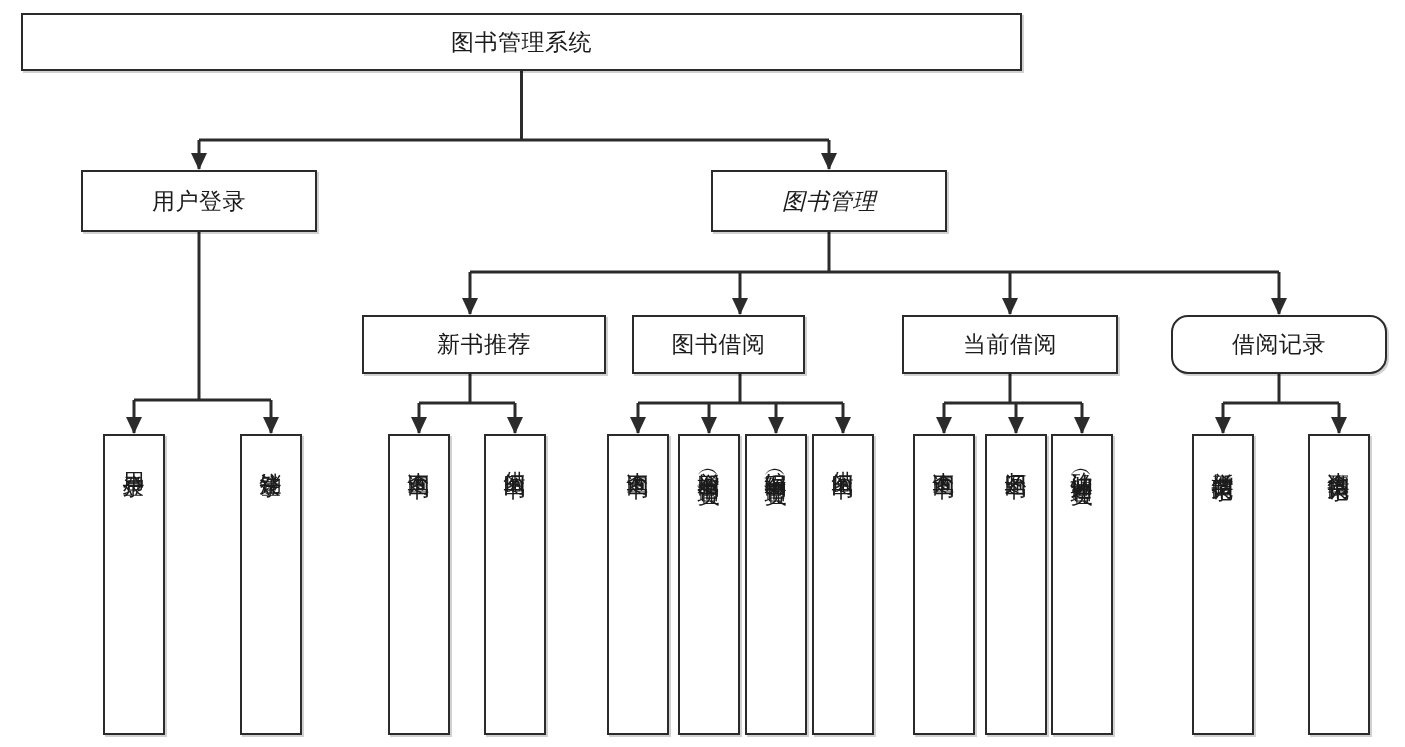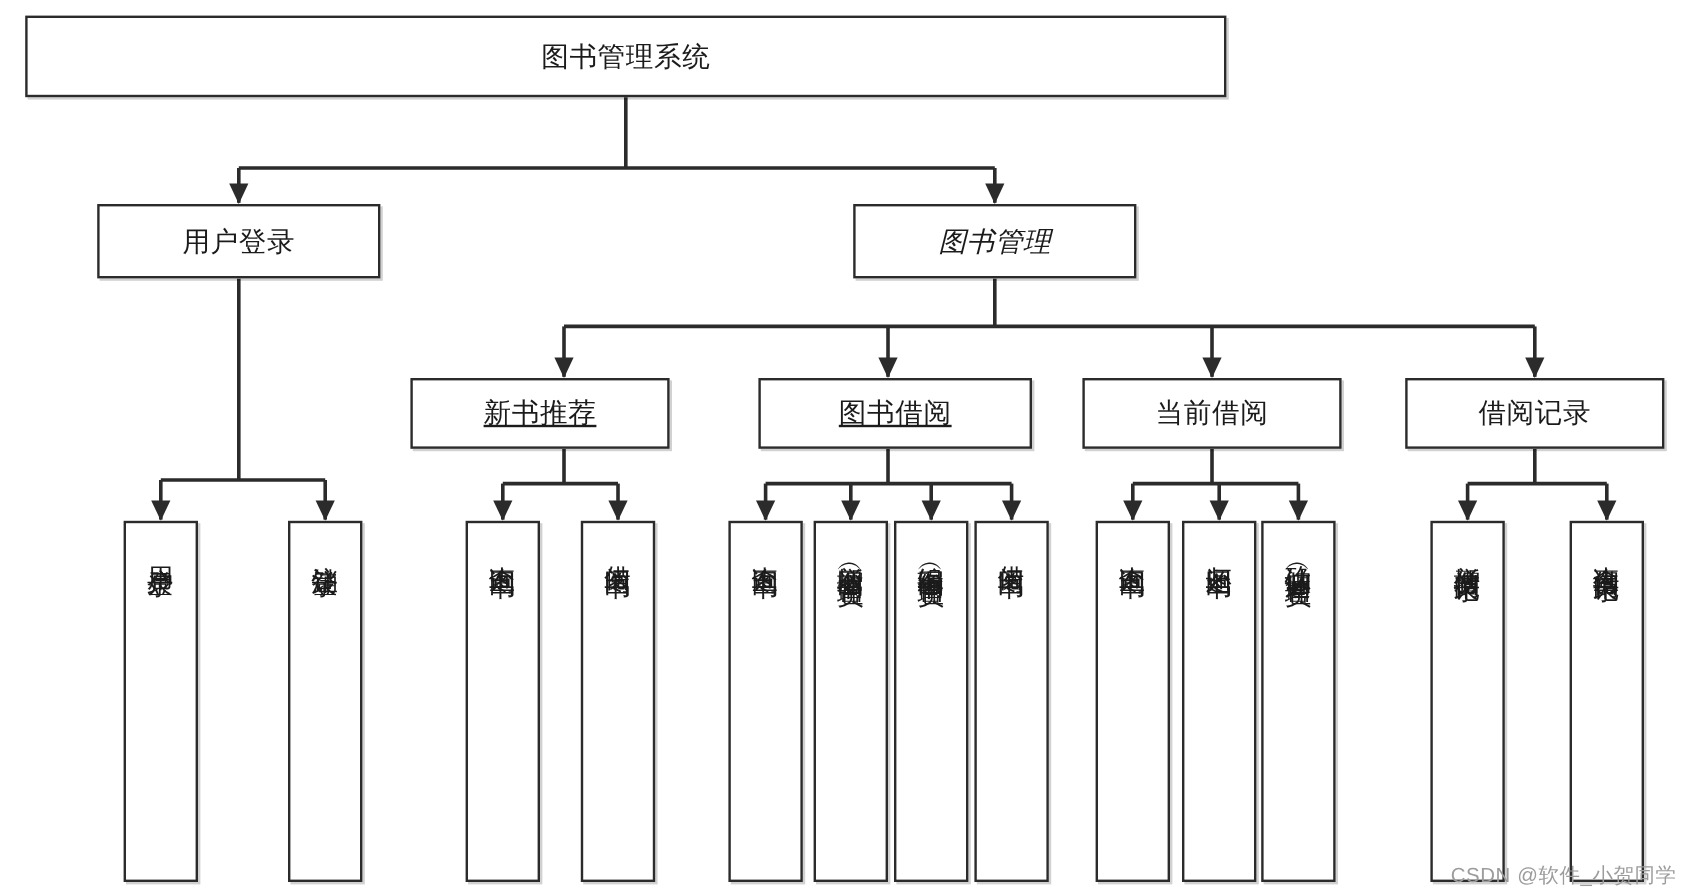--- a/index.html
+++ b/index.html
@@ -120,39 +120,39 @@
       <path d="M1074,417 L1090,417 L1082,434 Z" fill="#2b2b2b"></path>
       <path d="M1279,374 L1279,403" fill="none" stroke="#2b2b2b" stroke-width="3" stroke-linecap="butt"></path>
       <path d="M1223,403 L1339,403" fill="none" stroke="#2b2b2b" stroke-width="3" stroke-linecap="butt"></path>
       <path d="M1223,403 L1223,433" fill="none" stroke="#2b2b2b" stroke-width="3" stroke-linecap="butt"></path>
       <path d="M1215,417 L1231,417 L1223,434 Z" fill="#2b2b2b"></path>
       <path d="M1339,403 L1339,433" fill="none" stroke="#2b2b2b" stroke-width="3" stroke-linecap="butt"></path>
       <path d="M1331,417 L1347,417 L1339,434 Z" fill="#2b2b2b"></path>
     </svg>
 
   <div id="node-layer">
-      <div class="node-box" style="left: 21px; top: 13px; width: 1001px; height: 68px;">
+      <div class="node-box" style="left: 21px; top: 13px; width: 1001px; height: 58px;">
         <span class="node-label">图书管理系统</span>
       </div>
       <div class="node-box" style="left: 81px; top: 170px; width: 236px; height: 62px;">
         <span class="node-label">用户登录</span>
       </div>
       <div class="node-box" style="left: 711px; top: 170px; width: 236px; height: 62px; font-style: italic;">
         <span class="node-label">图书管理</span>
       </div>
-      <div class="node-box" style="left: 342px; top: 315px; width: 216px; height: 59px; text-decoration: underline;">
+      <div class="node-box" style="left: 362px; top: 315px; width: 244px; height: 59px;">
         <span class="node-label">新书推荐</span>
       </div>
-      <div class="node-box" style="left: 632px; top: 315px; width: 228px; height: 59px; text-decoration: underline;">
+      <div class="node-box" style="left: 632px; top: 315px; width: 173px; height: 59px;">
         <span class="node-label">图书借阅</span>
       </div>
       <div class="node-box" style="left: 902px; top: 315px; width: 216px; height: 59px; align-items: center;">
         <span class="node-label">当前借阅</span>
       </div>
-      <div class="node-box" style="left: 1171px; top: 315px; width: 216px; height: 59px;">
+      <div class="node-box" style="left: 1171px; top: 315px; width: 216px; height: 59px; border-radius: 17px;">
         <span class="node-label">借阅记录</span>
       </div>
       <div class="node-box vertical" style="left: 103px; top: 434px; width: 62px; height: 301px;">
         <span class="node-label">用户登录</span>
       </div>
       <div class="node-box vertical" style="left: 240px; top: 434px; width: 62px; height: 301px;">
         <span class="node-label">注销登录</span>
       </div>
       <div class="node-box vertical" style="left: 388px; top: 434px; width: 62px; height: 301px;">
         <span class="node-label">查询图书</span>
@@ -182,14 +182,13 @@
         <span class="node-label">确认归还（管理员）</span>
       </div>
       <div class="node-box vertical" style="left: 1192px; top: 434px; width: 62px; height: 301px;">
         <span class="node-label">新增借阅记录</span>
       </div>
       <div class="node-box vertical" style="left: 1308px; top: 434px; width: 62px; height: 301px;">
         <span class="node-label">查询借阅记录</span>
       </div>
     </div>
 
-  <div id="watermark">CSDN @软件_小贺同学</div>
 </div>
 
 </body></html>

